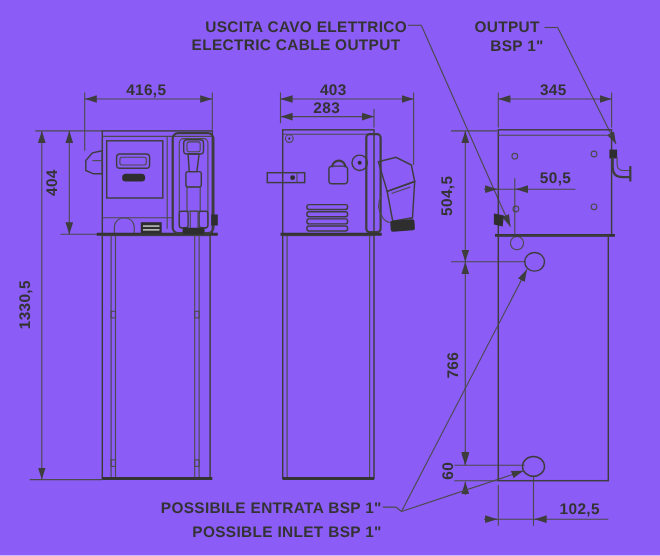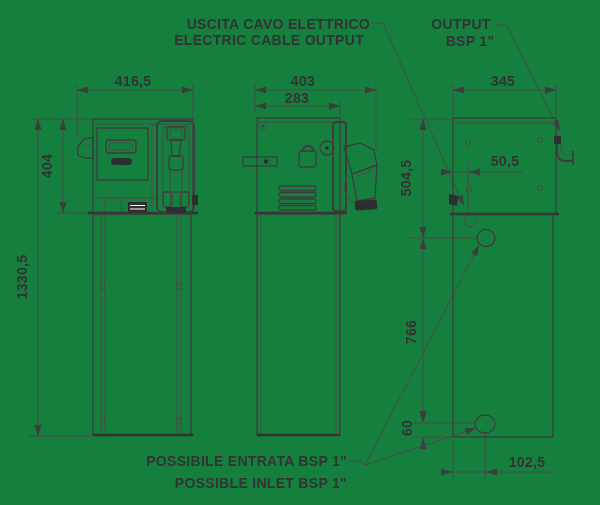--- a/index.html
+++ b/index.html
@@ -1,16 +1,16 @@
 <!DOCTYPE html>
 <html><head>
 <meta charset="utf-8">
 <style>
   html,body { margin:0; padding:0; background:#ffffff; }
-  #stage { position:relative; width:600px; height:505px; background:#15803d; overflow:hidden;
+  #stage { position:relative; width:600px; height:505px; background:#8b5cf6; overflow:hidden;
            font-family:"Liberation Sans", sans-serif; }
   svg text { font-family:"Liberation Sans", sans-serif; font-weight:bold; font-size:14px;
              fill:#333333; letter-spacing:0.3px; }
   .ln   { stroke:#3d3d3d; stroke-width:1.3; fill:none; }
   .thin { stroke:#4a4a4a; stroke-width:1;   fill:none; }
   .thk  { stroke:#333333; stroke-width:2.6; fill:none; }
   .med  { stroke:#3d3d3d; stroke-width:2;   fill:none; }
   .dim  { stroke:#4a4a4a; stroke-width:1;   fill:none; }
   .dk   { fill:#2e2e2e; stroke:none; }
 </style>

